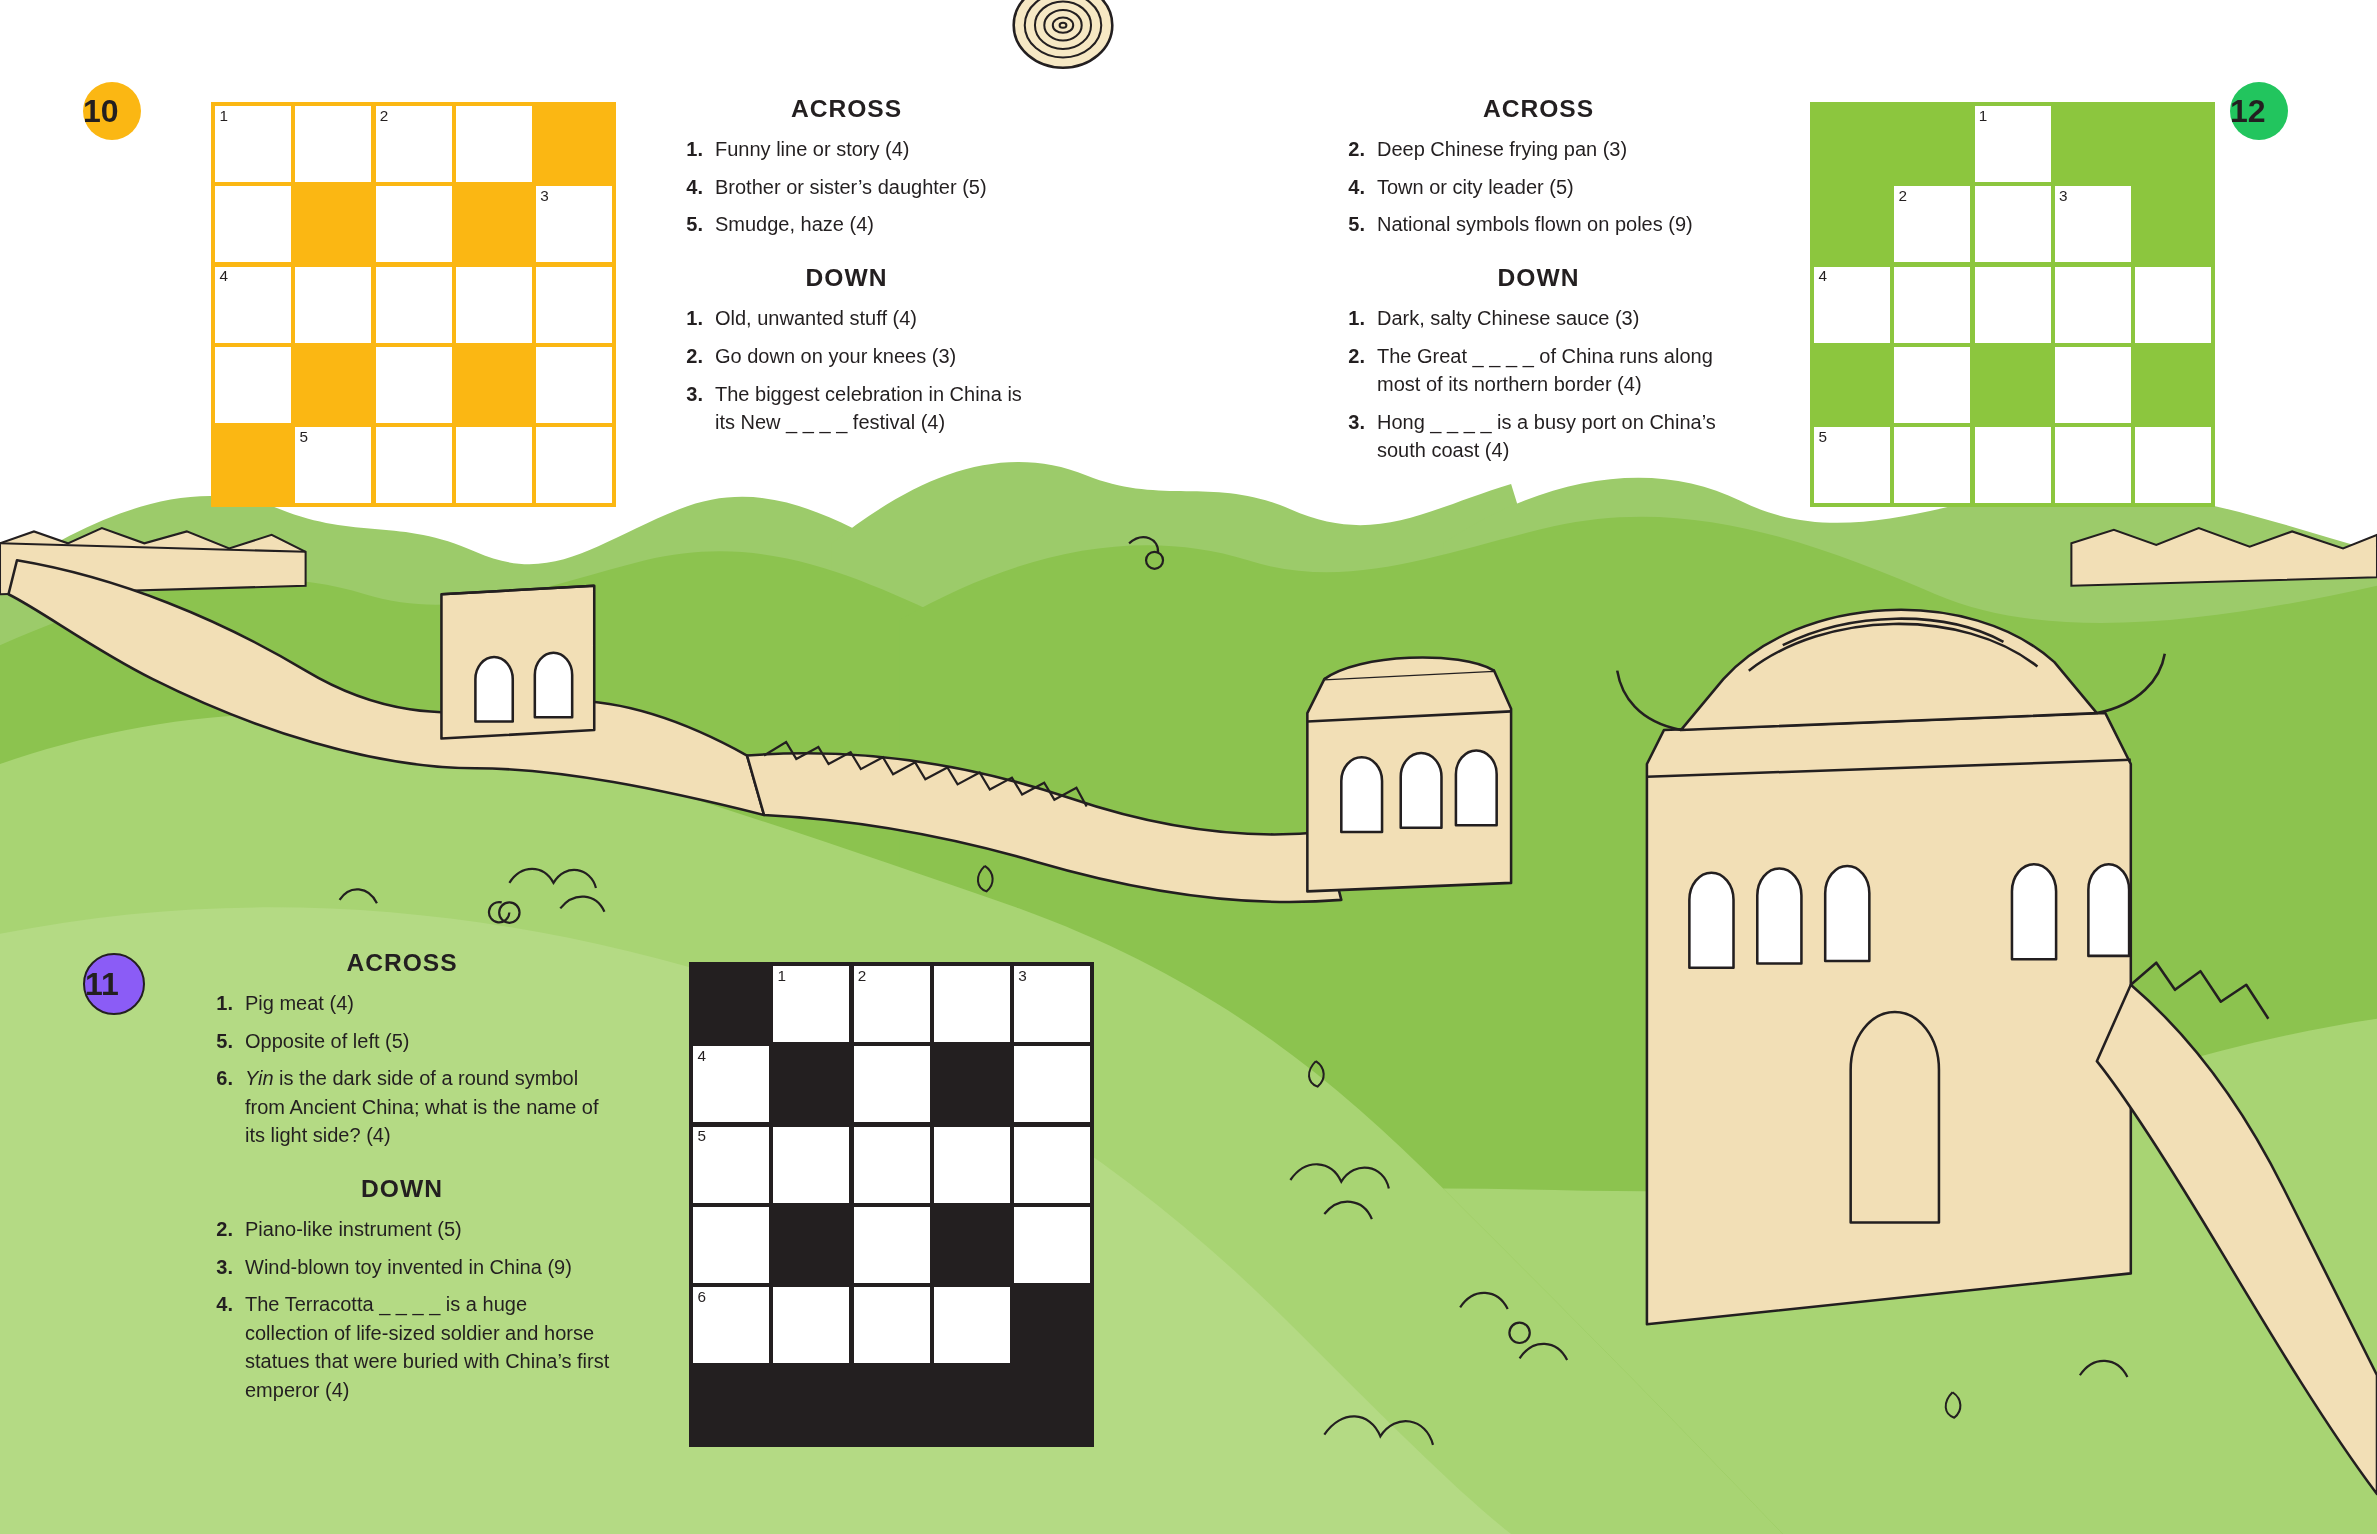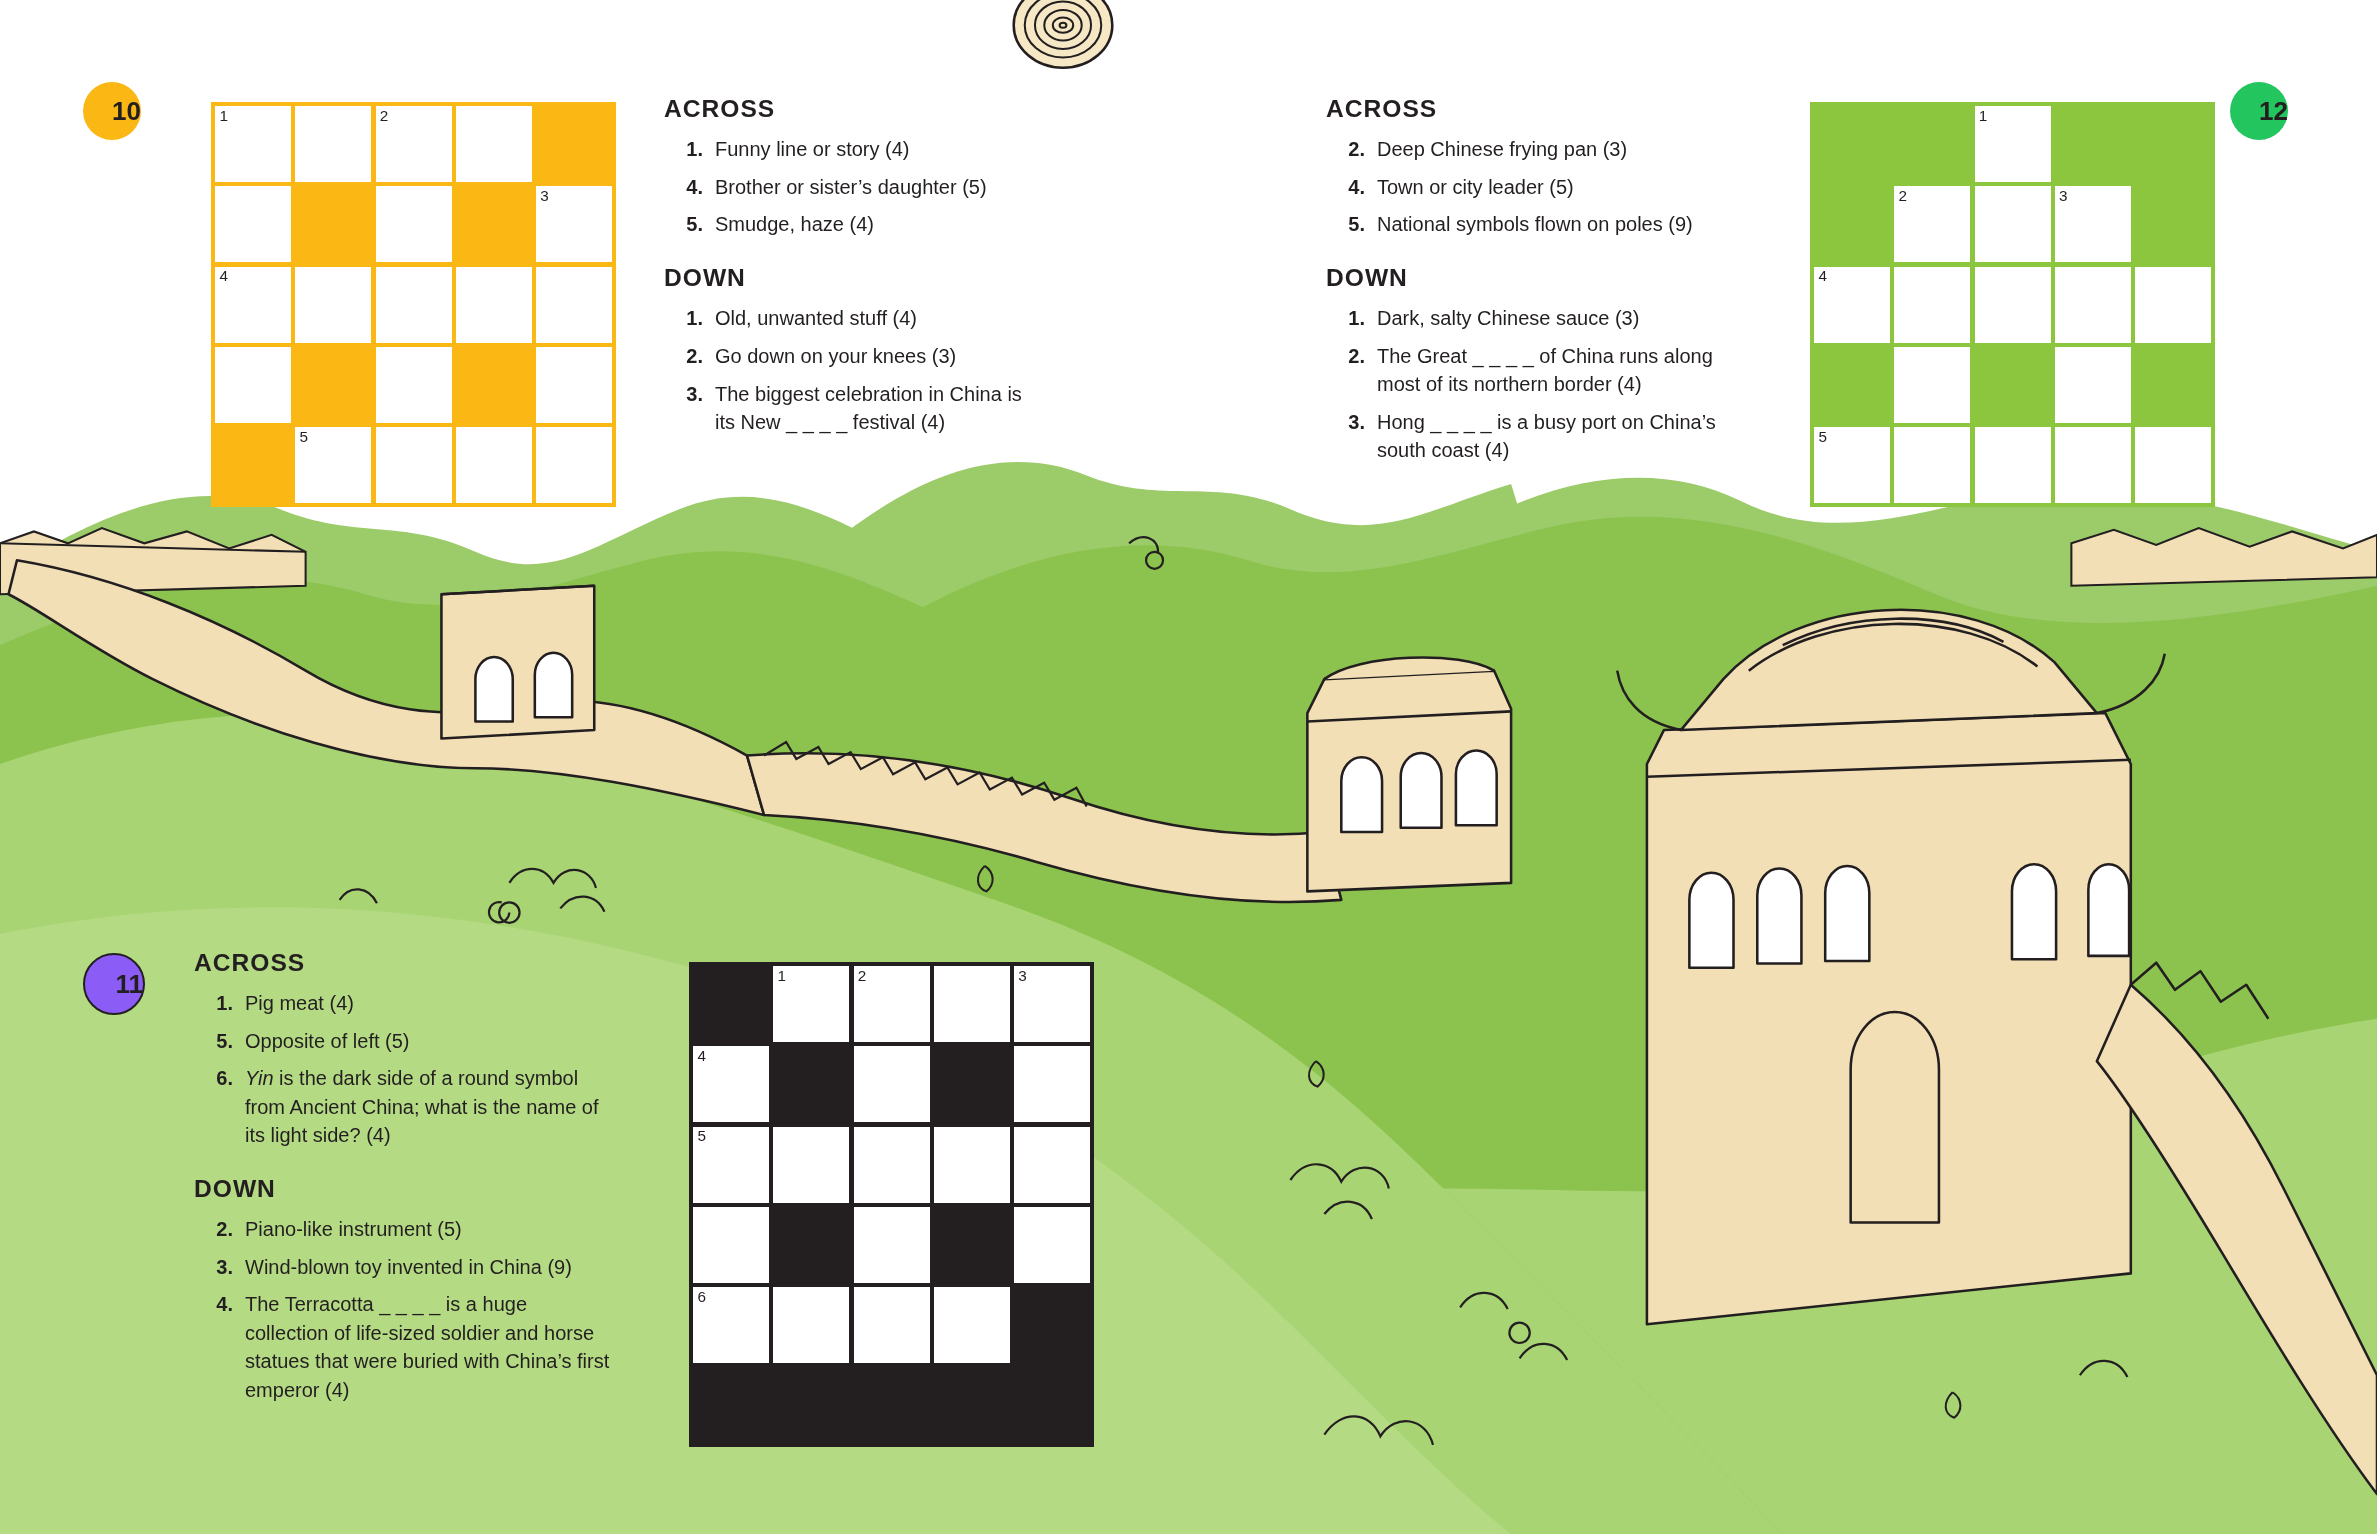--- a/index.html
+++ b/index.html
@@ -22,22 +22,22 @@
     width: 2377px; height: 1534px;
     z-index: 0;
     pointer-events: none;
   }
 
   
   .badge {
     position: absolute;
     width: 58px; height: 58px;
     border-radius: 50%;
-    display: flex; align-items: center; justify-content: flex-end;
-    font-size: 26px;
+    display: flex; align-items: center; justify-content: flex-start;
+    font-size: 32px;
     font-weight: bold;
     color: #231f20;
     z-index: 5;
     font-family: "Liberation Sans", sans-serif;
   }
   .badge-10 { left: 83px;  top: 82px;  background: #fbb713; }
   .badge-12 { left: 2230px; top: 82px; background: #22c55e; }
   .badge-11 { left: 83px;  top: 953px; background: #8b5cf6; border: 2.5px solid #231f20; }
 
   
@@ -45,20 +45,21 @@
     position: absolute;
     z-index: 5;
     color: #231f20;
   }
   .clue-head {
     font-size: 24.6px;
     font-weight: bold;
     letter-spacing: 1px;
     margin-bottom: 12px;
     font-family: "Liberation Sans", sans-serif;
+    text-align: center;
   }
   .clue-head.down { margin-top: 25.5px; }
   .clue-list { list-style: none; margin: 0; padding: 0; }
   .clue-item {
     display: flex;
     font-size: 20px;
     line-height: 1.42;
     margin-bottom: 9.3px;
   }
   .clue-num {

